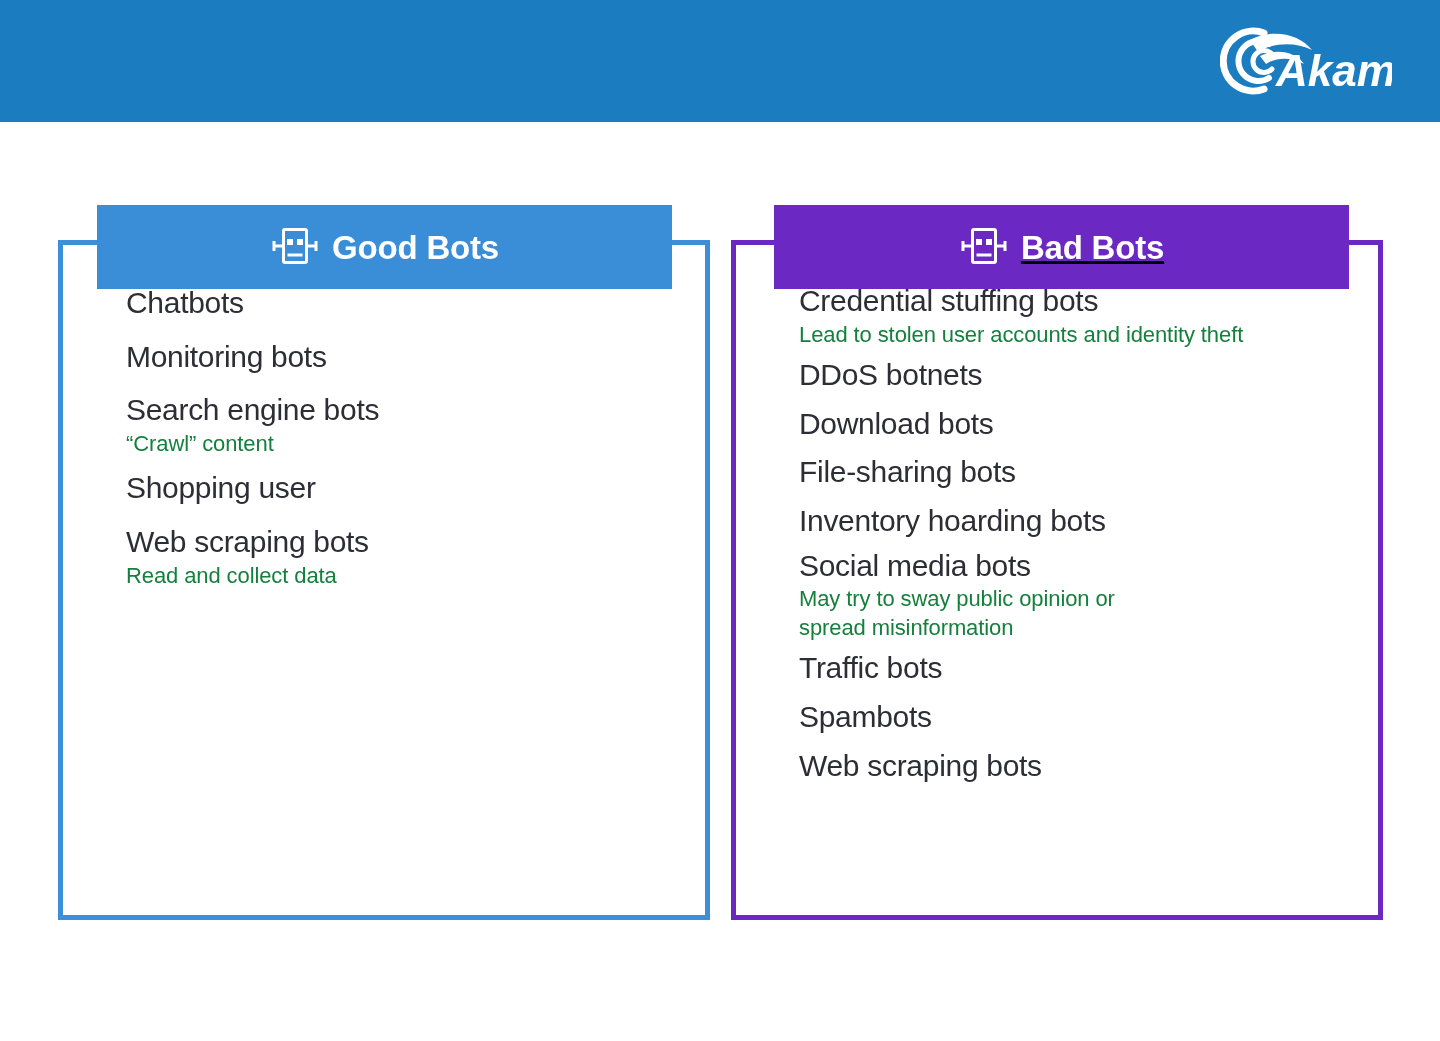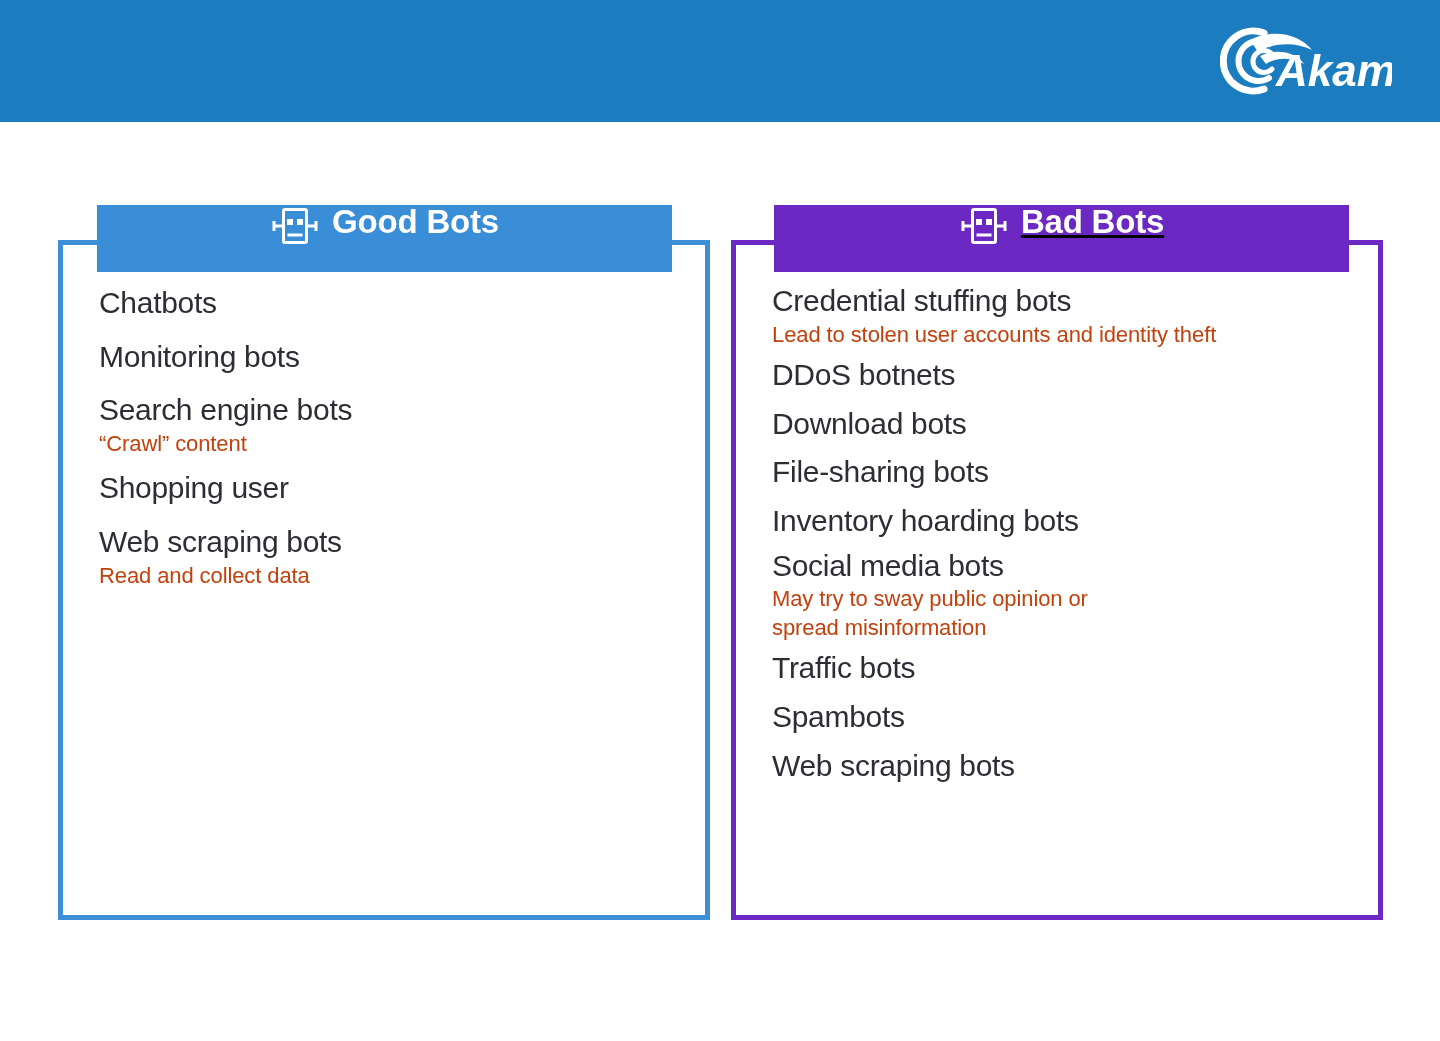--- a/index.html
+++ b/index.html
@@ -54,22 +54,23 @@
     right: 0;
     bottom: 0;
     border-style: solid;
     border-width: 5px;
     background: #ffffff;
   }
 
   .card-header {
     position: absolute;
     top: 0;
-    height: 67px;
+    height: 84px;
     display: flex;
+    align-items: center;
     justify-content: center;
     gap: 12px;
     z-index: 3;
   }
 
   .card-header-title {
     color: #ffffff;
     font-size: 33px;
     font-weight: 700;
     letter-spacing: -0.2px;
@@ -112,35 +113,35 @@
   #bad-card .card-header {
     left: 43px;
     width: 575px;
     background: #6b28c2;
     text-decoration: underline;
   }
 
   
   .bot-list { list-style: none; }
 
-  .bot-item { margin-bottom: 14px; }
+  .bot-item { margin-bottom: 14px; margin-left: 27px; }
   .bot-item:last-child { margin-bottom: 0; }
 
   .bot-title {
     font-size: 30px;
     font-weight: 400;
     color: #2d2d35;
     line-height: 1.22;
     letter-spacing: -0.3px;
   }
 
   .bot-sub {
     font-size: 22px;
     font-weight: 400;
-    color: #c2410c;
+    color: #15803d;
     line-height: 1.3;
     letter-spacing: -0.1px;
     margin-top: 1px;
     white-space: pre-line;
   }
 
   .bot-item.has-sub { margin-bottom: 10px; }
 
   #good-card .bot-item { margin-bottom: 17px; }
   #good-card .bot-item.has-sub { margin-bottom: 12px; }

